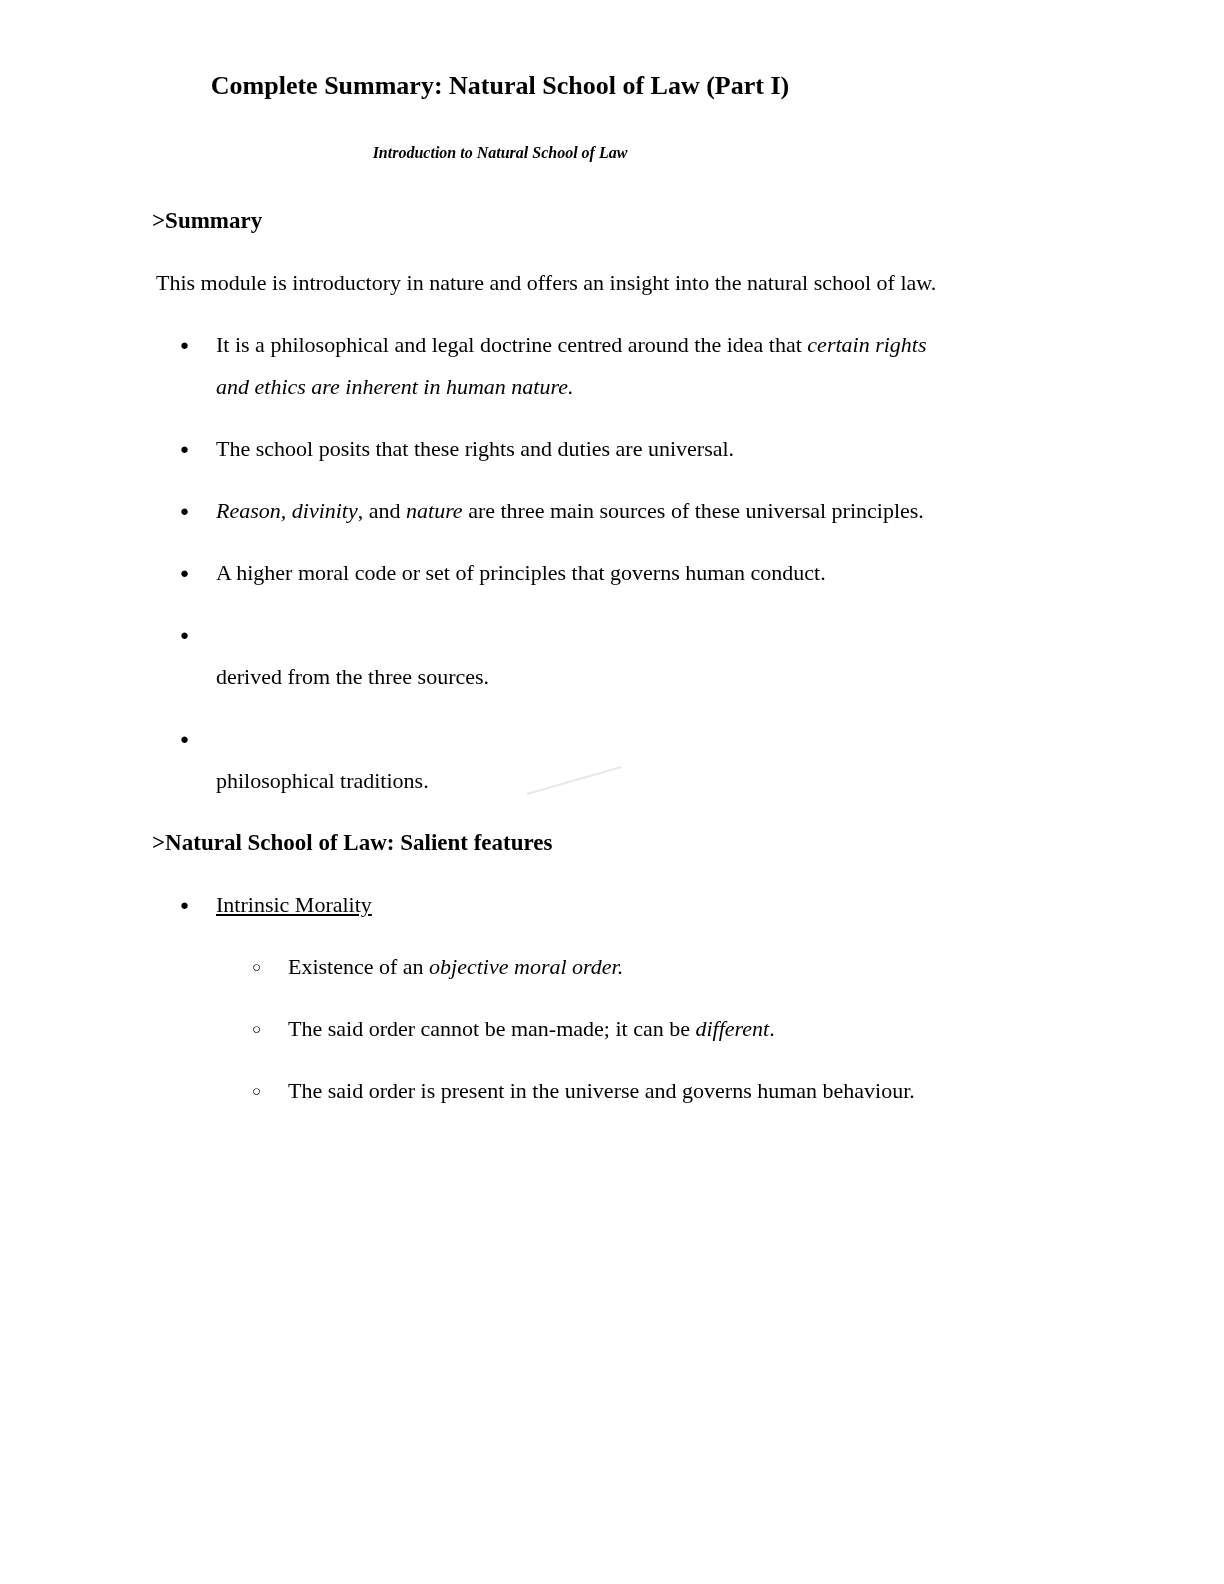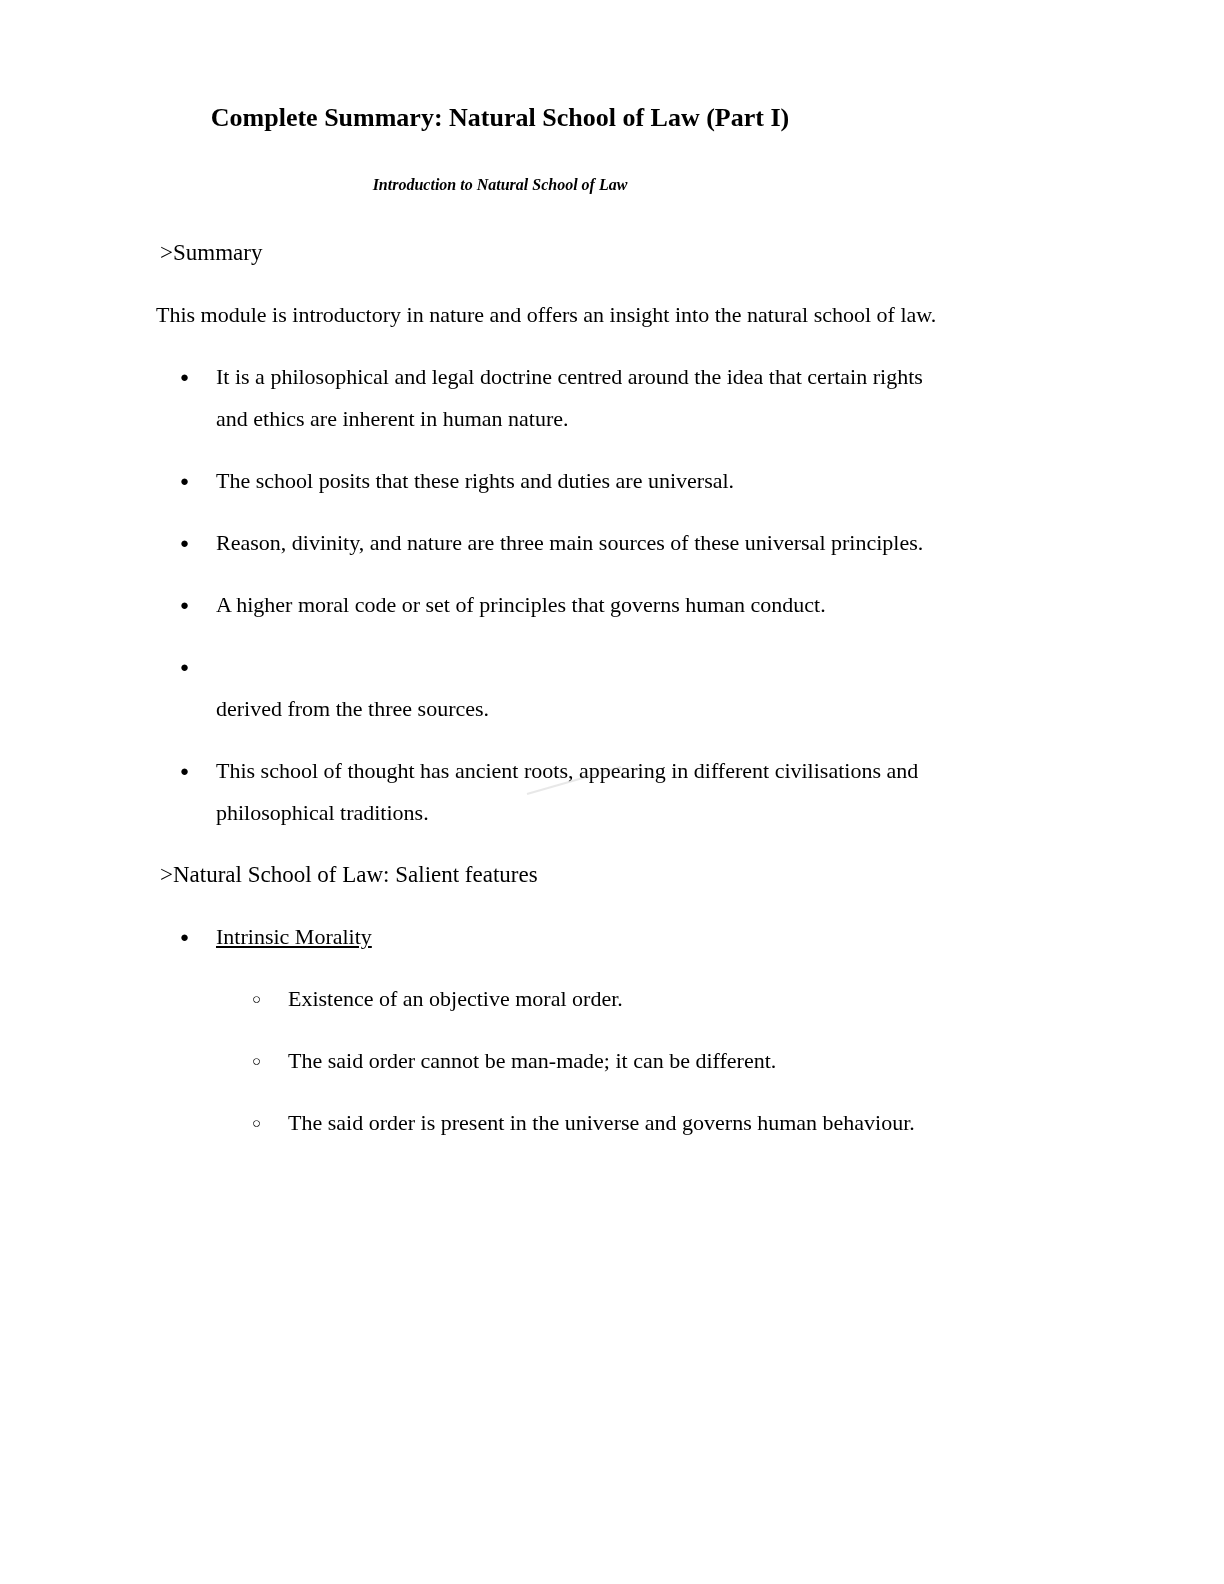--- a/index.html
+++ b/index.html
@@ -5,21 +5,21 @@
   html, body {
     margin: 0;
     padding: 0;
     background: #ffffff;
   }
   .page {
     position: relative;
     width: 1000px;
     height: 1584px;
     box-sizing: border-box;
-    padding: 98px 144px 0 144px;
+    padding: 66px 144px 0 144px;
     background: #ffffff;
     color: #000000;
     font-family: "Liberation Serif", serif;
     overflow: hidden;
   }
   .title {
     font-size: 26px;
     font-weight: bold;
     text-align: center;
     line-height: 40px;
@@ -30,23 +30,23 @@
     font-size: 16px;
     font-weight: bold;
     font-style: italic;
     text-align: center;
     line-height: 40px;
     margin: 0 0 27px 0;
     white-space: nowrap;
   }
   .heading {
     font-size: 23px;
-    font-weight: normal;
+    font-weight: bold;
     line-height: 42px;
-    margin: 0 0 20px 16px;
+    margin: 0 0 20px 8px;
     white-space: nowrap;
   }
   .para {
     font-size: 22px;
     line-height: 42px;
     margin: 0 0 20px 12px;
     white-space: nowrap;
   }
   .li1, .li2 {
     display: flex;
@@ -60,21 +60,21 @@
   .marker {
     flex: 0 0 36px;
     width: 36px;
     font-size: 15px;
     line-height: 42px;
   }
   .li-text {
     flex: 1 1 auto;
     white-space: nowrap;
   }
-  .i { }
+  .i { font-style: italic; }
   .u { text-decoration: underline; }
   .wm-line {
     position: absolute;
     left: 527px;
     top: 793px;
     width: 98px;
     height: 2px;
     background: rgba(130, 130, 130, 0.18);
     transform: rotate(-16deg);
     transform-origin: left center;
@@ -110,21 +110,21 @@
   <div class="li1">
     <span class="marker">●</span>
     <span class="li-text"><span>A higher moral code or set of principles that governs human conduct.</span></span>
   </div>
   <div class="li1">
     <span class="marker">●</span>
     <span class="li-text"><br><span>derived from the three sources.</span></span>
   </div>
   <div class="li1">
     <span class="marker">●</span>
-    <span class="li-text"><span>This school of thought has ancient roots, appearing in different civilisations and</span><br><span>philosophical traditions.</span></span>
+    <span class="li-text"><br><span>philosophical traditions.</span></span>
   </div>
 
   <div class="heading">&gt;Natural School of Law: Salient features</div>
 
   <div class="li1">
     <span class="marker">●</span>
     <span class="li-text"><span class="u">Intrinsic Morality</span></span>
   </div>
 
   <div class="li2">

